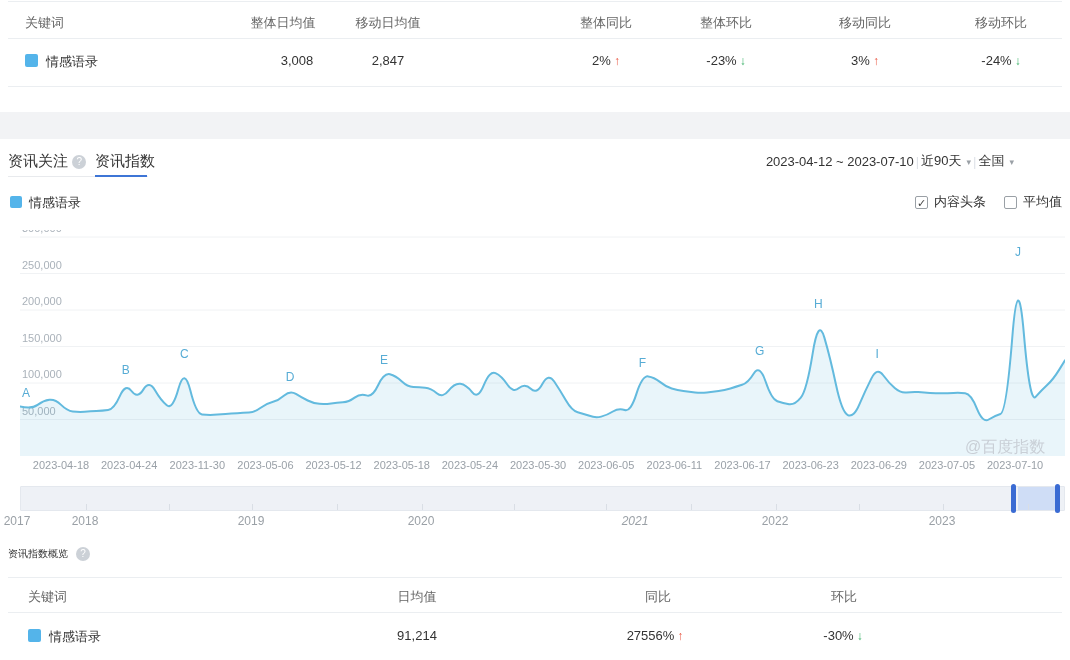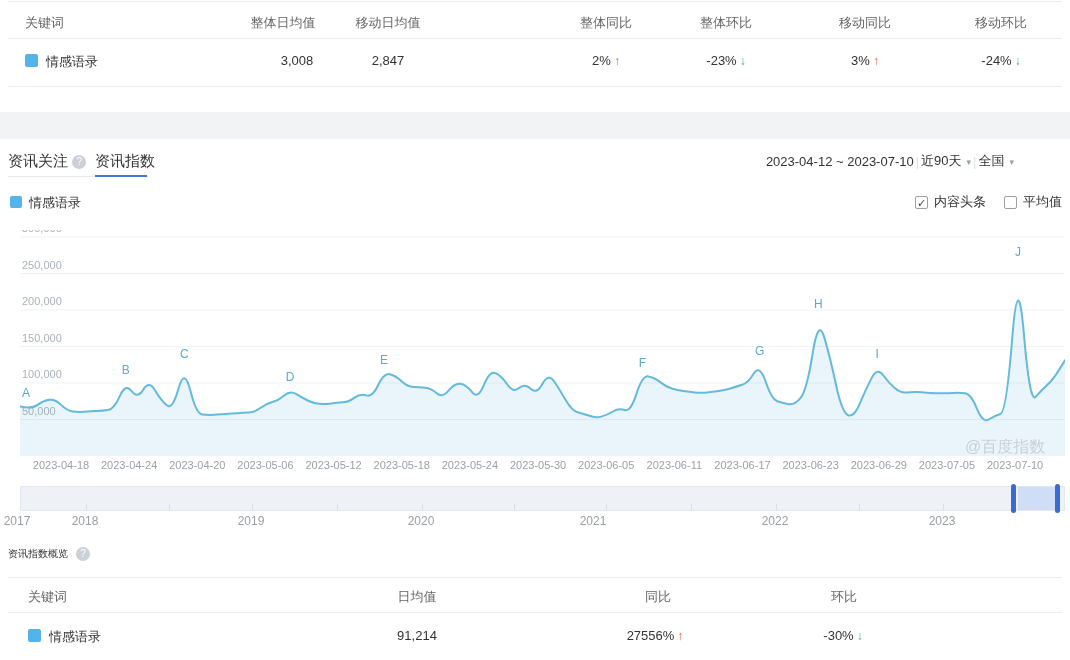--- a/index.html
+++ b/index.html
@@ -129,21 +129,21 @@
         <text x="622.3" y="136.7" fill="#57acd5" font-size="12" text-anchor="middle">F</text>
         <text x="739.7" y="125.0" fill="#57acd5" font-size="12" text-anchor="middle">G</text>
         <text x="798.4" y="78.3" fill="#57acd5" font-size="12" text-anchor="middle">H</text>
         <text x="857.1" y="127.9" fill="#57acd5" font-size="12" text-anchor="middle">I</text>
         <text x="998.0" y="25.7" fill="#57acd5" font-size="12" text-anchor="middle">J</text>
       </svg></div>
   <div class="abs watermark" style="left:965px; top:437px;">@百度指数</div>
   <div class="abs" style="left:20px; top:459px; width:1045px; height:16px;" id="x-axis">
       <span class="xl" style="left: -4px;">2023-04-18</span>
       <span class="xl" style="left: 64.15px;">2023-04-24</span>
-      <span class="xl" style="left: 132.3px;">2023-04-20</span>
+      <span class="xl" style="left: 132.3px;">2023-11-30</span>
       <span class="xl" style="left: 200.45px;">2023-05-06</span>
       <span class="xl" style="left: 268.6px;">2023-05-12</span>
       <span class="xl" style="left: 336.75px;">2023-05-18</span>
       <span class="xl" style="left: 404.9px;">2023-05-24</span>
       <span class="xl" style="left: 473.05px;">2023-05-30</span>
       <span class="xl" style="left: 541.2px;">2023-06-05</span>
       <span class="xl" style="left: 609.35px;">2023-06-11</span>
       <span class="xl" style="left: 677.5px;">2023-06-17</span>
       <span class="xl" style="left: 745.65px;">2023-06-23</span>
       <span class="xl" style="left: 813.8px;">2023-06-29</span>
@@ -166,21 +166,21 @@
       <div class="tick" style="left: 755px;"></div>
       <div class="tick" style="left: 838px;"></div>
       <div class="tick" style="left: 922px;"></div>
       <div class="tick" style="left: 1007px;"></div>
     </div>
   <div class="abs" style="left:20px; top:514px; width:1045px; height:16px;" id="timeline-years">
       <span class="yl" style="left: -33px;">2017</span>
       <span class="yl" style="left: 35px;">2018</span>
       <span class="yl" style="left: 201px;">2019</span>
       <span class="yl" style="left: 371px;">2020</span>
-      <span class="yl" style="left: 543px;">2021</span>
+      <span class="yl" style="left: 585px; font-style: italic;">2021</span>
       <span class="yl" style="left: 725px;">2022</span>
       <span class="yl" style="left: 892px;">2023</span>
     </div>
 
   <div class="abs sec-title" style="left:8px; top:547px;">
     <span>资讯指数概览</span>
     <span class="help"></span>
   </div>
   <div class="hline" style="top:577px;"></div>
   <div class="abs hdr" style="left:28px; top:588px;">关键词</div>

